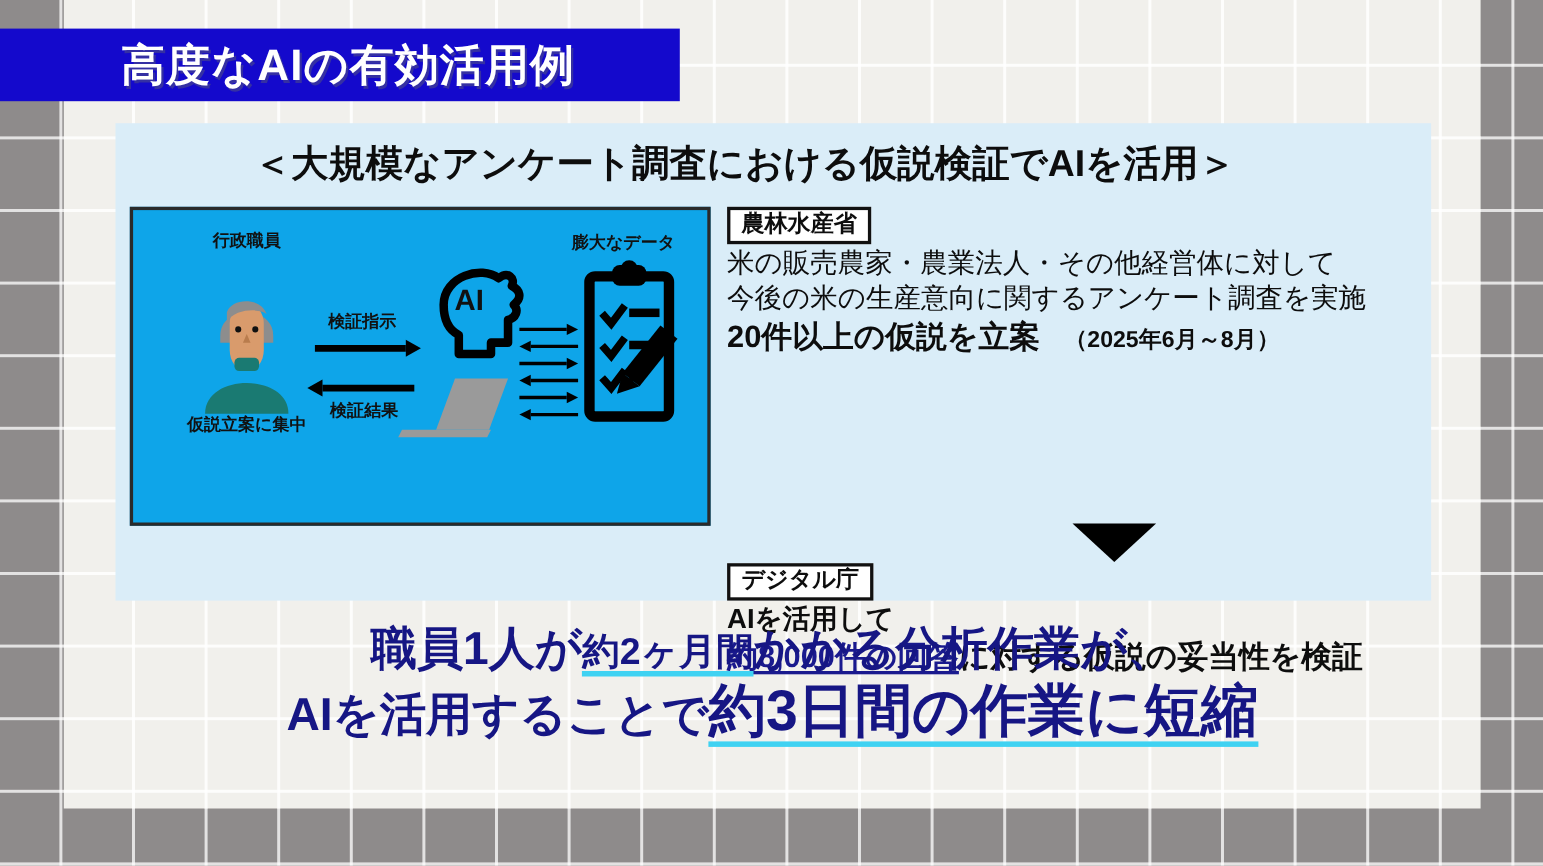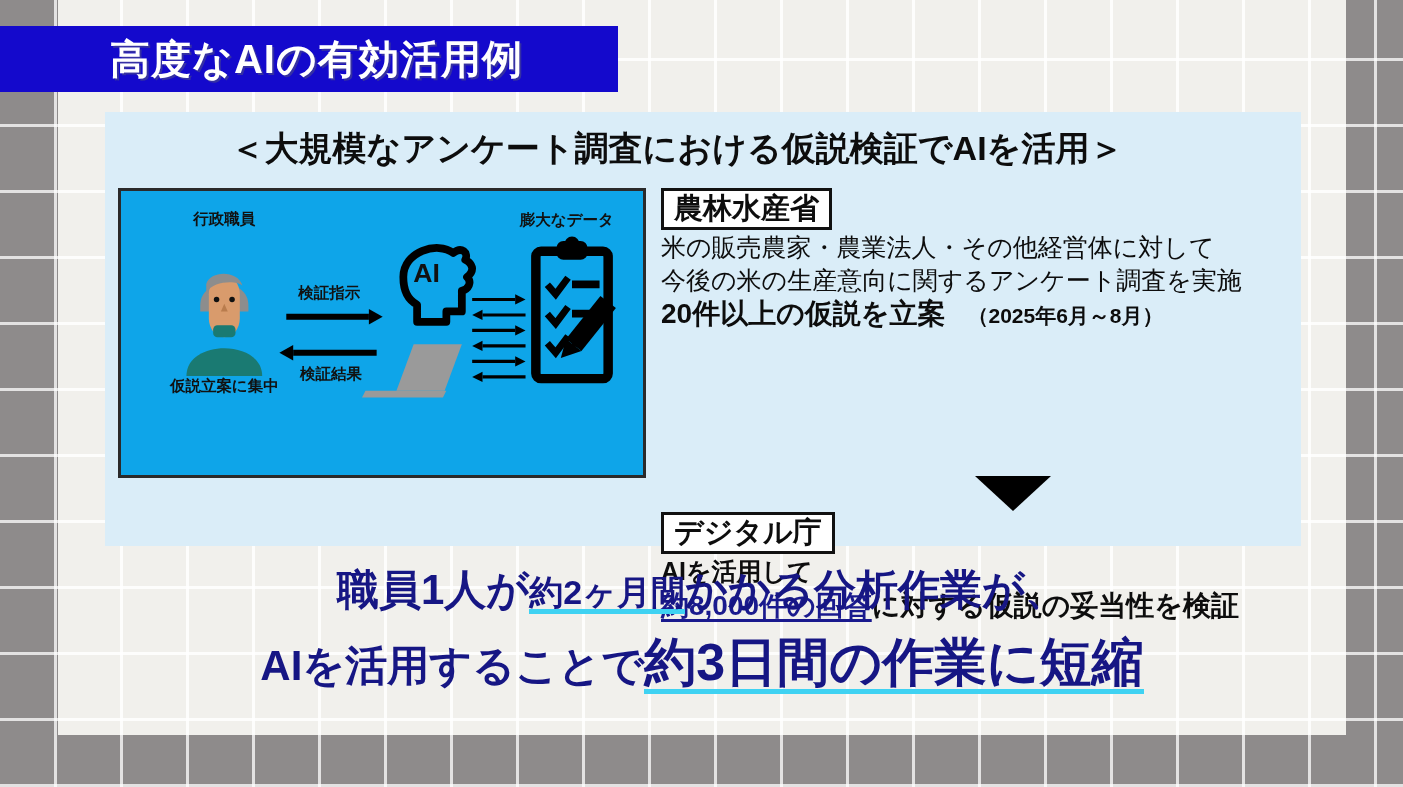--- a/index.html
+++ b/index.html
@@ -101,21 +101,21 @@
     position: absolute;
     left: 556px;
     top: 76px;
     width: 630px;
   }
   .agency-tag {
     display: inline-block;
     border: 3px solid #111;
     background: #ffffff;
     padding: 1px 10px 3px 10px;
-    font-size: 29px;
+    font-size: 21px;
     font-weight: bold;
     color: #0d0d0d;
     line-height: 1.12;
     white-space: nowrap;
   }
   .body-line {
     font-size: 25px;
     color: #0d0d0d;
     line-height: 1.22;
     white-space: nowrap;
@@ -153,21 +153,21 @@
   .conclusion {
     position: absolute;
     left: 58px;
     top: 566px;
     width: 1288px;
     text-align: center;
     color: #161684;
     font-weight: bold;
   }
   .conc-line1 { font-size: 38px; line-height: 1.12; white-space: nowrap; }
-  .conc-line2 { font-size: 38px; line-height: 1.12; white-space: nowrap; margin-top: 20px; text-align: center; }
+  .conc-line2 { font-size: 38px; line-height: 1.12; white-space: nowrap; margin-top: 4px; text-align: center; }
   .big-em {
     font-size: 34px;
     color: #161684;
     background-image: linear-gradient(to bottom, #3fd2f2 0, #3fd2f2 100%);
     background-repeat: no-repeat;
     background-size: 100% 5px;
     background-position: 0 100%;
     padding-bottom: 3px;
   }
   .big-em2 {

